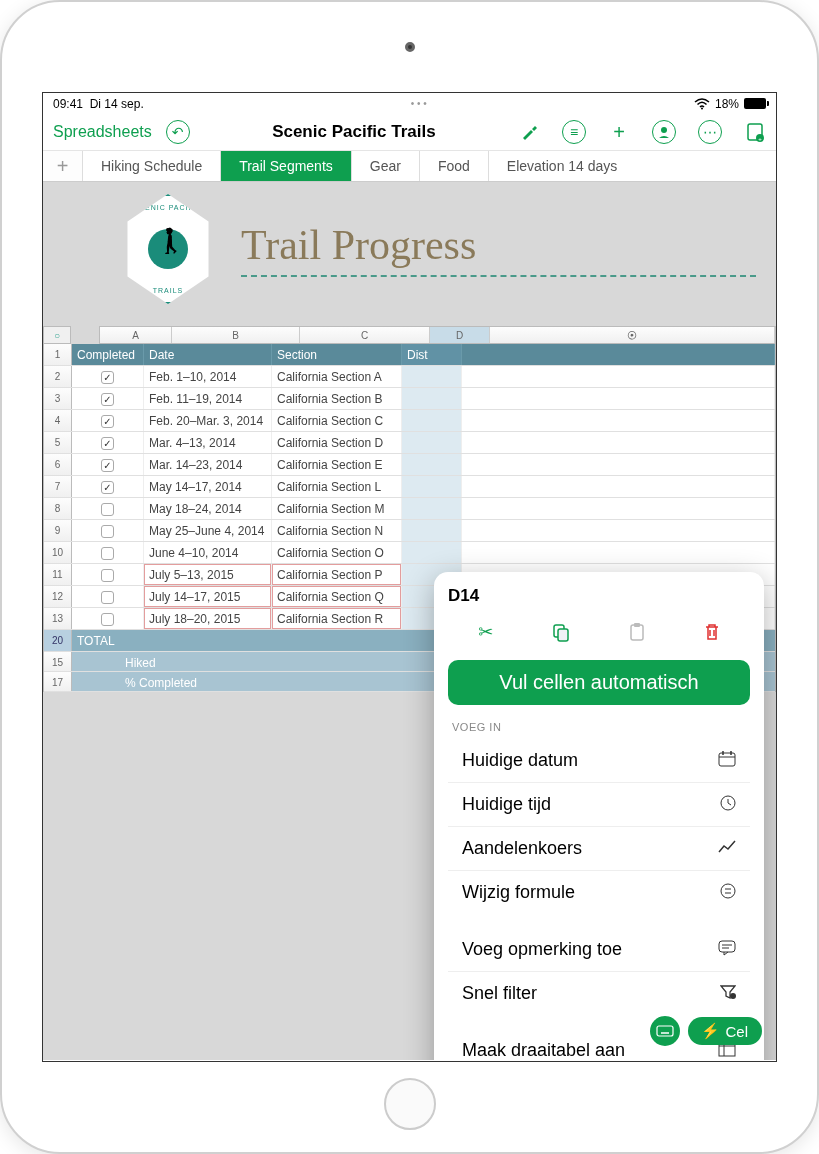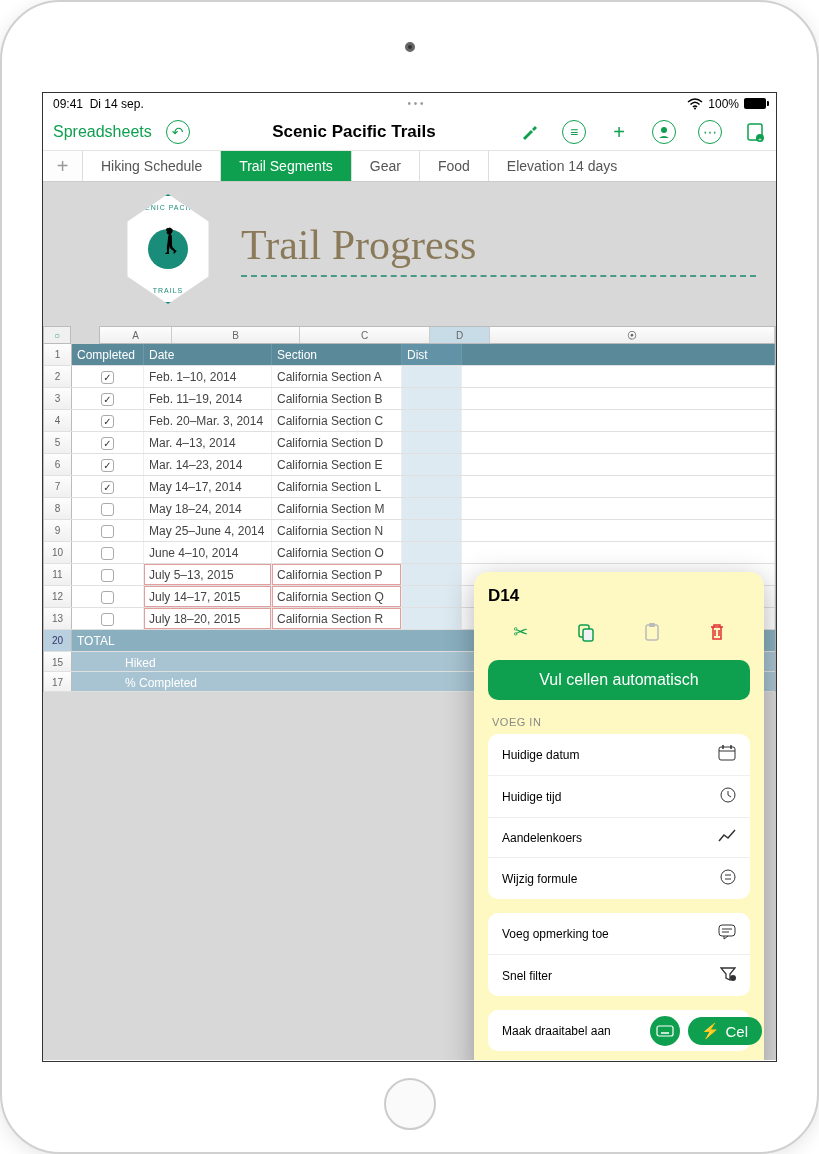--- a/index.html
+++ b/index.html
@@ -51,31 +51,31 @@
 .rnum.sel { background: #b8d0e0; color: #336; }
 .cell { border-right: 1px solid #eee; padding: 0 5px; line-height: 22px; overflow: hidden; white-space: nowrap; }
 .thead { background: #5a8a9a; color: #fff; font-size: 12px; }
 .thead .cell { border-right: 1px solid #6a9aaa; }
 .check { text-align: center; }
 .checkbox { display: inline-block; width: 13px; height: 13px; border: 1px solid #aaa; border-radius: 3px; background: #fff; vertical-align: middle; line-height: 11px; font-size: 10px; color: #333; }
 .trow.total { background: #8ab0c0; color: #fff; height: 22px; }
 .trow.sub { background: #a8c4d2; color: #fff; height: 20px; gap: 48px; }
 .redbox .cell:nth-child(3), .redbox .cell:nth-child(4) { box-shadow: inset 0 0 0 1px rgba(200,60,60,0.5); }
 
-.popover { position: absolute; right: 12px; top: 390px; width: 290px; background: #fef9c3; border-radius: 14px; box-shadow: 0 8px 30px rgba(0,0,0,0.3); padding: 14px; font-size: 14px; }
+.popover { position: absolute; right: 12px; top: 390px; width: 330px; background: #ffffff; border-radius: 14px; box-shadow: 0 8px 30px rgba(0,0,0,0.3); padding: 14px; font-size: 14px; }
 .pop-title { font-weight: 700; font-size: 17px; margin-bottom: 10px; }
 .pop-actions { display: flex; justify-content: space-around; margin-bottom: 12px; }
 .pop-act { width: 32px; height: 32px; display: flex; align-items: center; justify-content: center; font-size: 18px; }
 .pop-act.green { color: #0e9f4f; }
 .pop-act.gray { color: #bbb; }
 .pop-act.red { color: #e03030; }
-.pop-button { background: #0e9f4f; color: #fff; text-align: center; padding: 11px; border-radius: 10px; font-size: 16px; margin-bottom: 16px; }
+.pop-button { background: #0e9f4f; color: #fff; text-align: center; padding: 11px; border-radius: 10px; font-size: 20px; margin-bottom: 16px; }
 .pop-section-label { font-size: 11px; color: #888; letter-spacing: 0.5px; margin: 6px 4px; text-transform: uppercase; }
 .pop-list { background: #fff; border-radius: 10px; margin-bottom: 14px; overflow: hidden; }
-.pop-item { display: flex; justify-content: space-between; align-items: center; padding: 11px 14px; border-bottom: 1px solid #eee; font-size: 12px; }
+.pop-item { display: flex; justify-content: space-between; align-items: center; padding: 11px 14px; border-bottom: 1px solid #eee; font-size: 18px; }
 .pop-item:last-child { border-bottom: none; }
 .pop-item-icon { color: #555; font-size: 15px; }
 
 .bottom-pills { position: absolute; right: 14px; bottom: 14px; display: flex; gap: 8px; align-items: center; }
 .pill-kb { width: 30px; height: 30px; border-radius: 15px; background: #0e9f4f; color: #fff; display: flex; align-items: center; justify-content: center; font-size: 14px; }
 .pill-cel { background: #0e9f4f; color: #fff; padding: 5px 14px; border-radius: 15px; font-size: 15px; display: flex; align-items: center; gap: 5px; }
 
 .drag-dots { color: #999; font-size: 10px; text-align: center; padding: 2px; }
 
 .c-comp { width: 72px; }
@@ -94,21 +94,21 @@
     <div class="status-bar">
       <div>
         <span>09:41</span>&nbsp;&nbsp;<span>Di 14 sep.</span>
       </div>
       <div class="drag-dots">• • •</div>
       <div class="status-right">
         <svg width="16" height="12">
             <path d="M1 4 Q8 -2 15 4 M3.5 6.5 Q8 2 12.5 6.5 M6 9 Q8 7 10 9" stroke="#000" stroke-width="1.5" fill="none"></path>
             <circle cx="8" cy="10.5" r="1" fill="#000"></circle>
           </svg>
-        <span>100%</span>
+        <span>18%</span>
         <span class="battery"></span>
       </div>
     </div>
 
     <div class="toolbar">
       <div class="toolbar-left">
         <span class="toolbar-link">Spreadsheets</span>
         <span class="icon-btn">↶</span>
       </div>
       <span class="toolbar-title">Scenic Pacific Trails</span>

